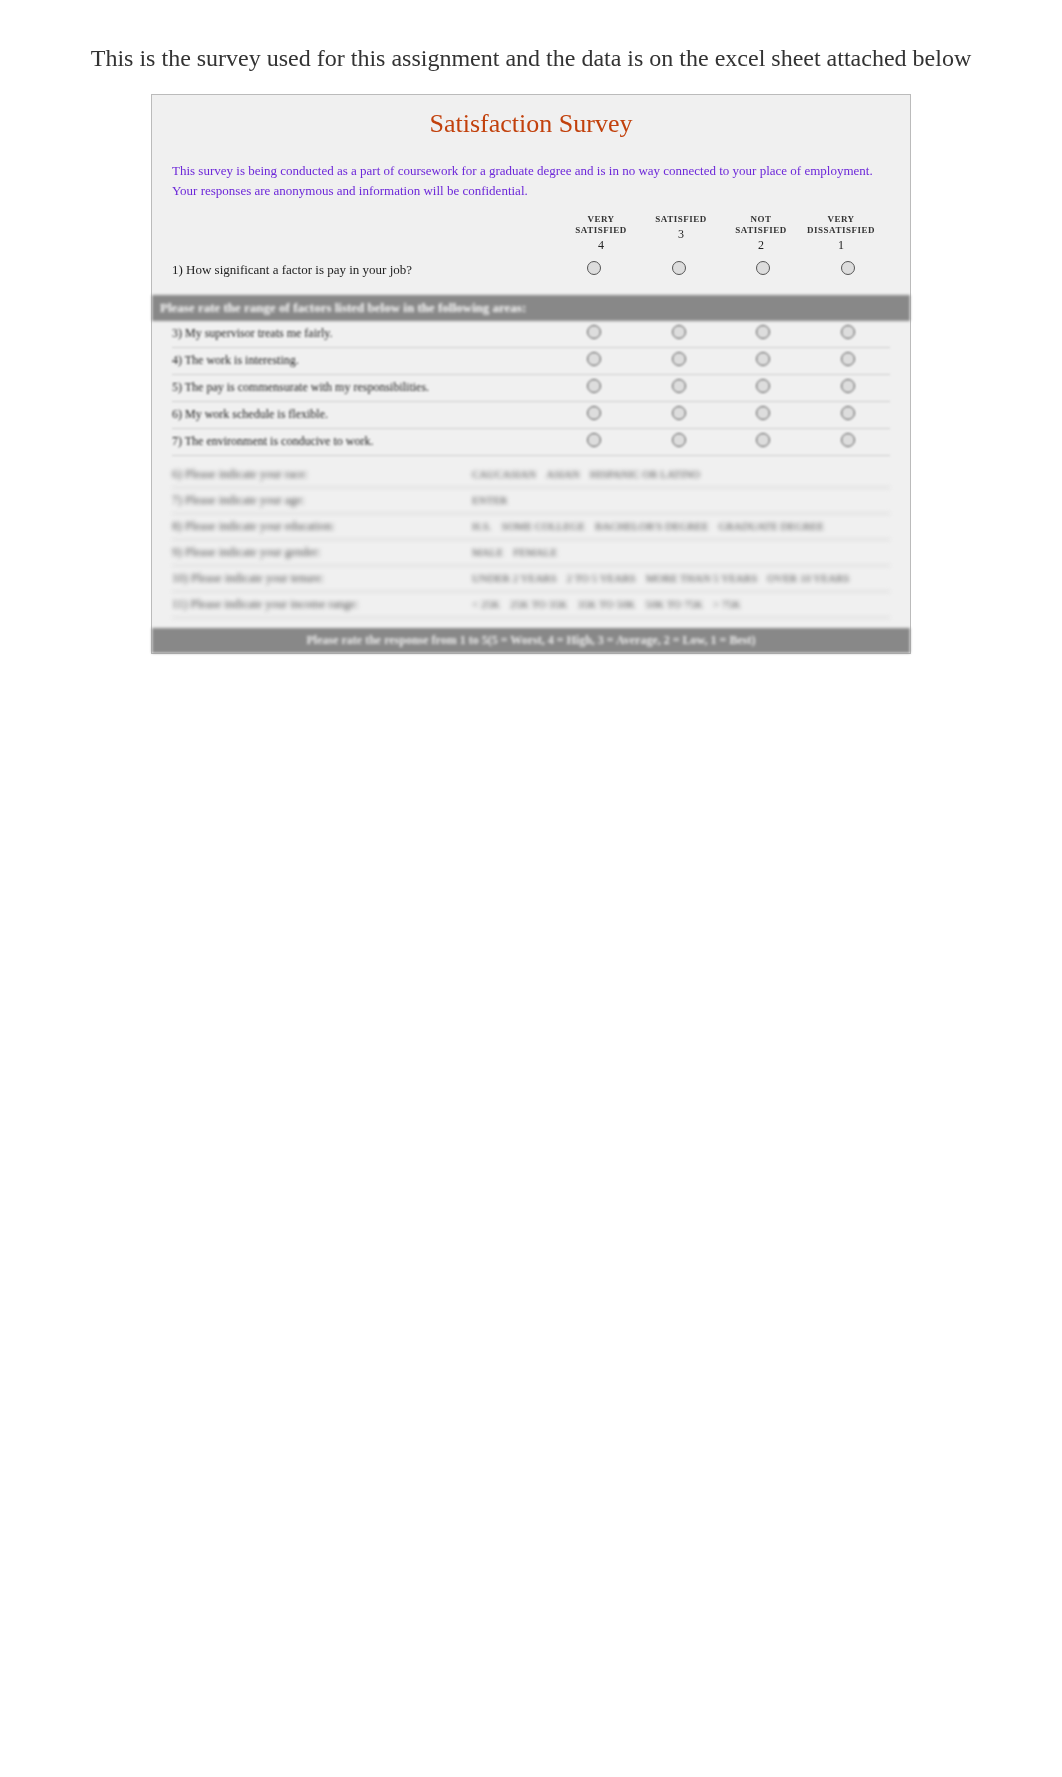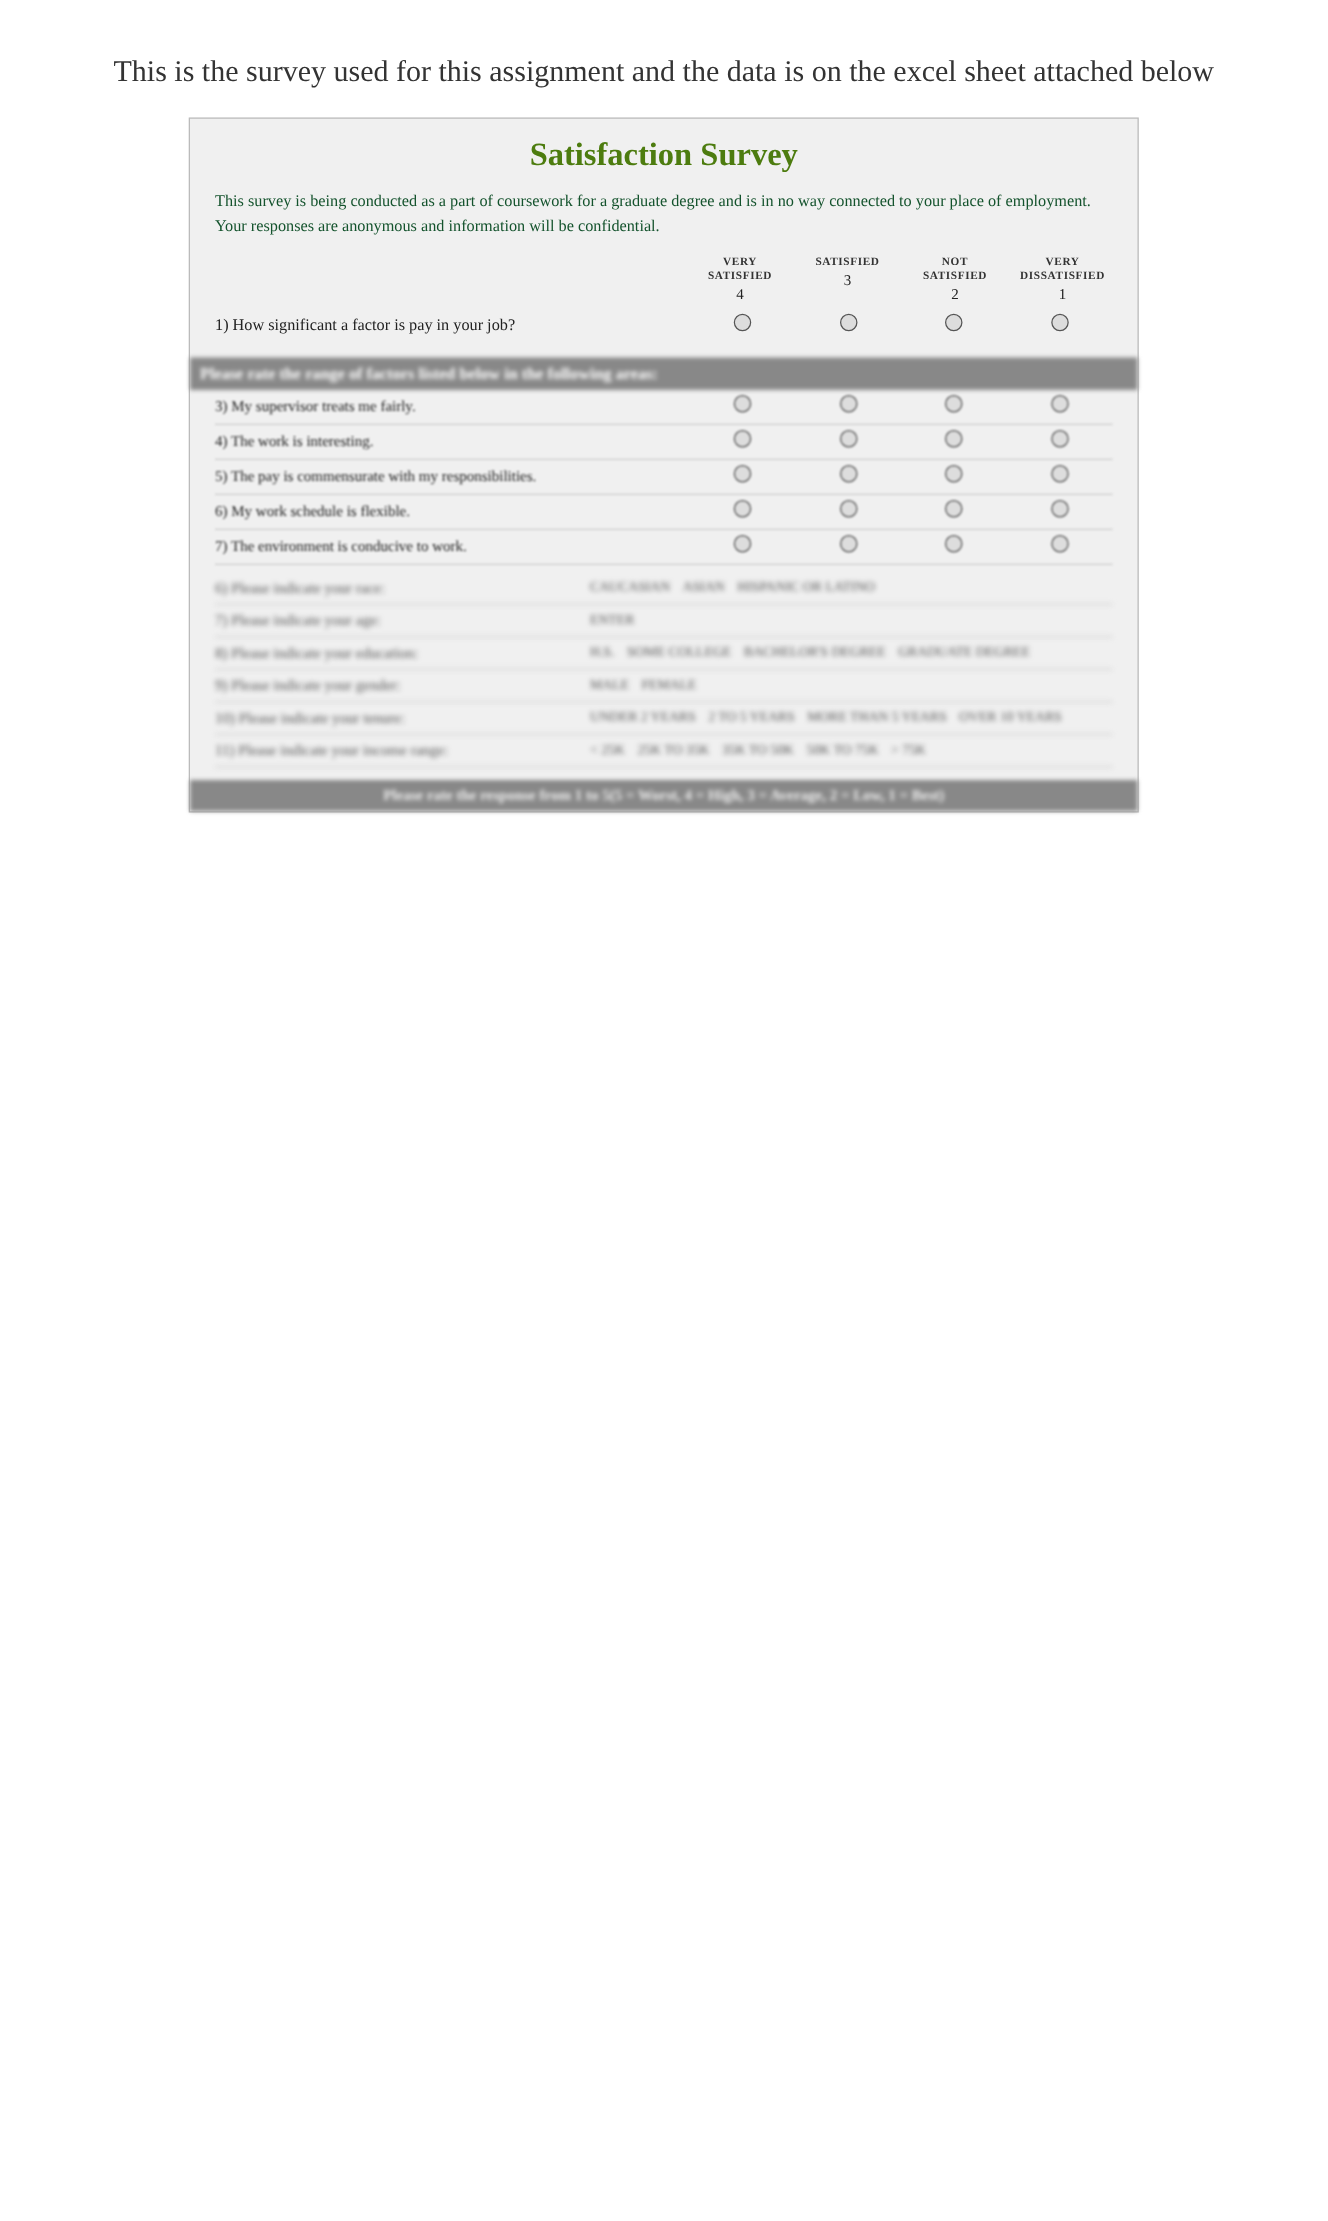--- a/index.html
+++ b/index.html
@@ -22,44 +22,44 @@
     .survey-box {
       border: 1px solid #bbb;
       background: #f0f0f0;
       padding: 14px 20px 20px 20px;
       margin: 0 auto;
       max-width: 760px;
     }
     .survey-title {
       text-align: center;
       font-size: 26px;
-      font-weight: bold;
-      margin-bottom: 12px;
-      color: #4d7c0f;
+      font-weight: normal;
+      margin-bottom: 22px;
+      color: #c2410c;
     }
     .survey-intro {
       font-size: 13px;
       line-height: 1.5;
       margin-bottom: 14px;
-      color: #14532d;
+      color: #6d28d9;
     }
     .scale-header-row {
       display: flex;
       align-items: flex-start;
       margin-bottom: 4px;
     }
     .scale-header-row .q-label {
       flex: 0 0 380px;
       font-size: 13px;
       padding-top: 4px;
     }
     .scale-options {
       display: flex;
       flex: 1;
-      justify-content: space-between;
+      justify-content: center;
     }
     .scale-option {
       text-align: center;
       width: 80px;
     }
     .scale-option .scale-label {
       font-size: 9px;
       font-weight: bold;
       letter-spacing: 0.5px;
       line-height: 1.2;

